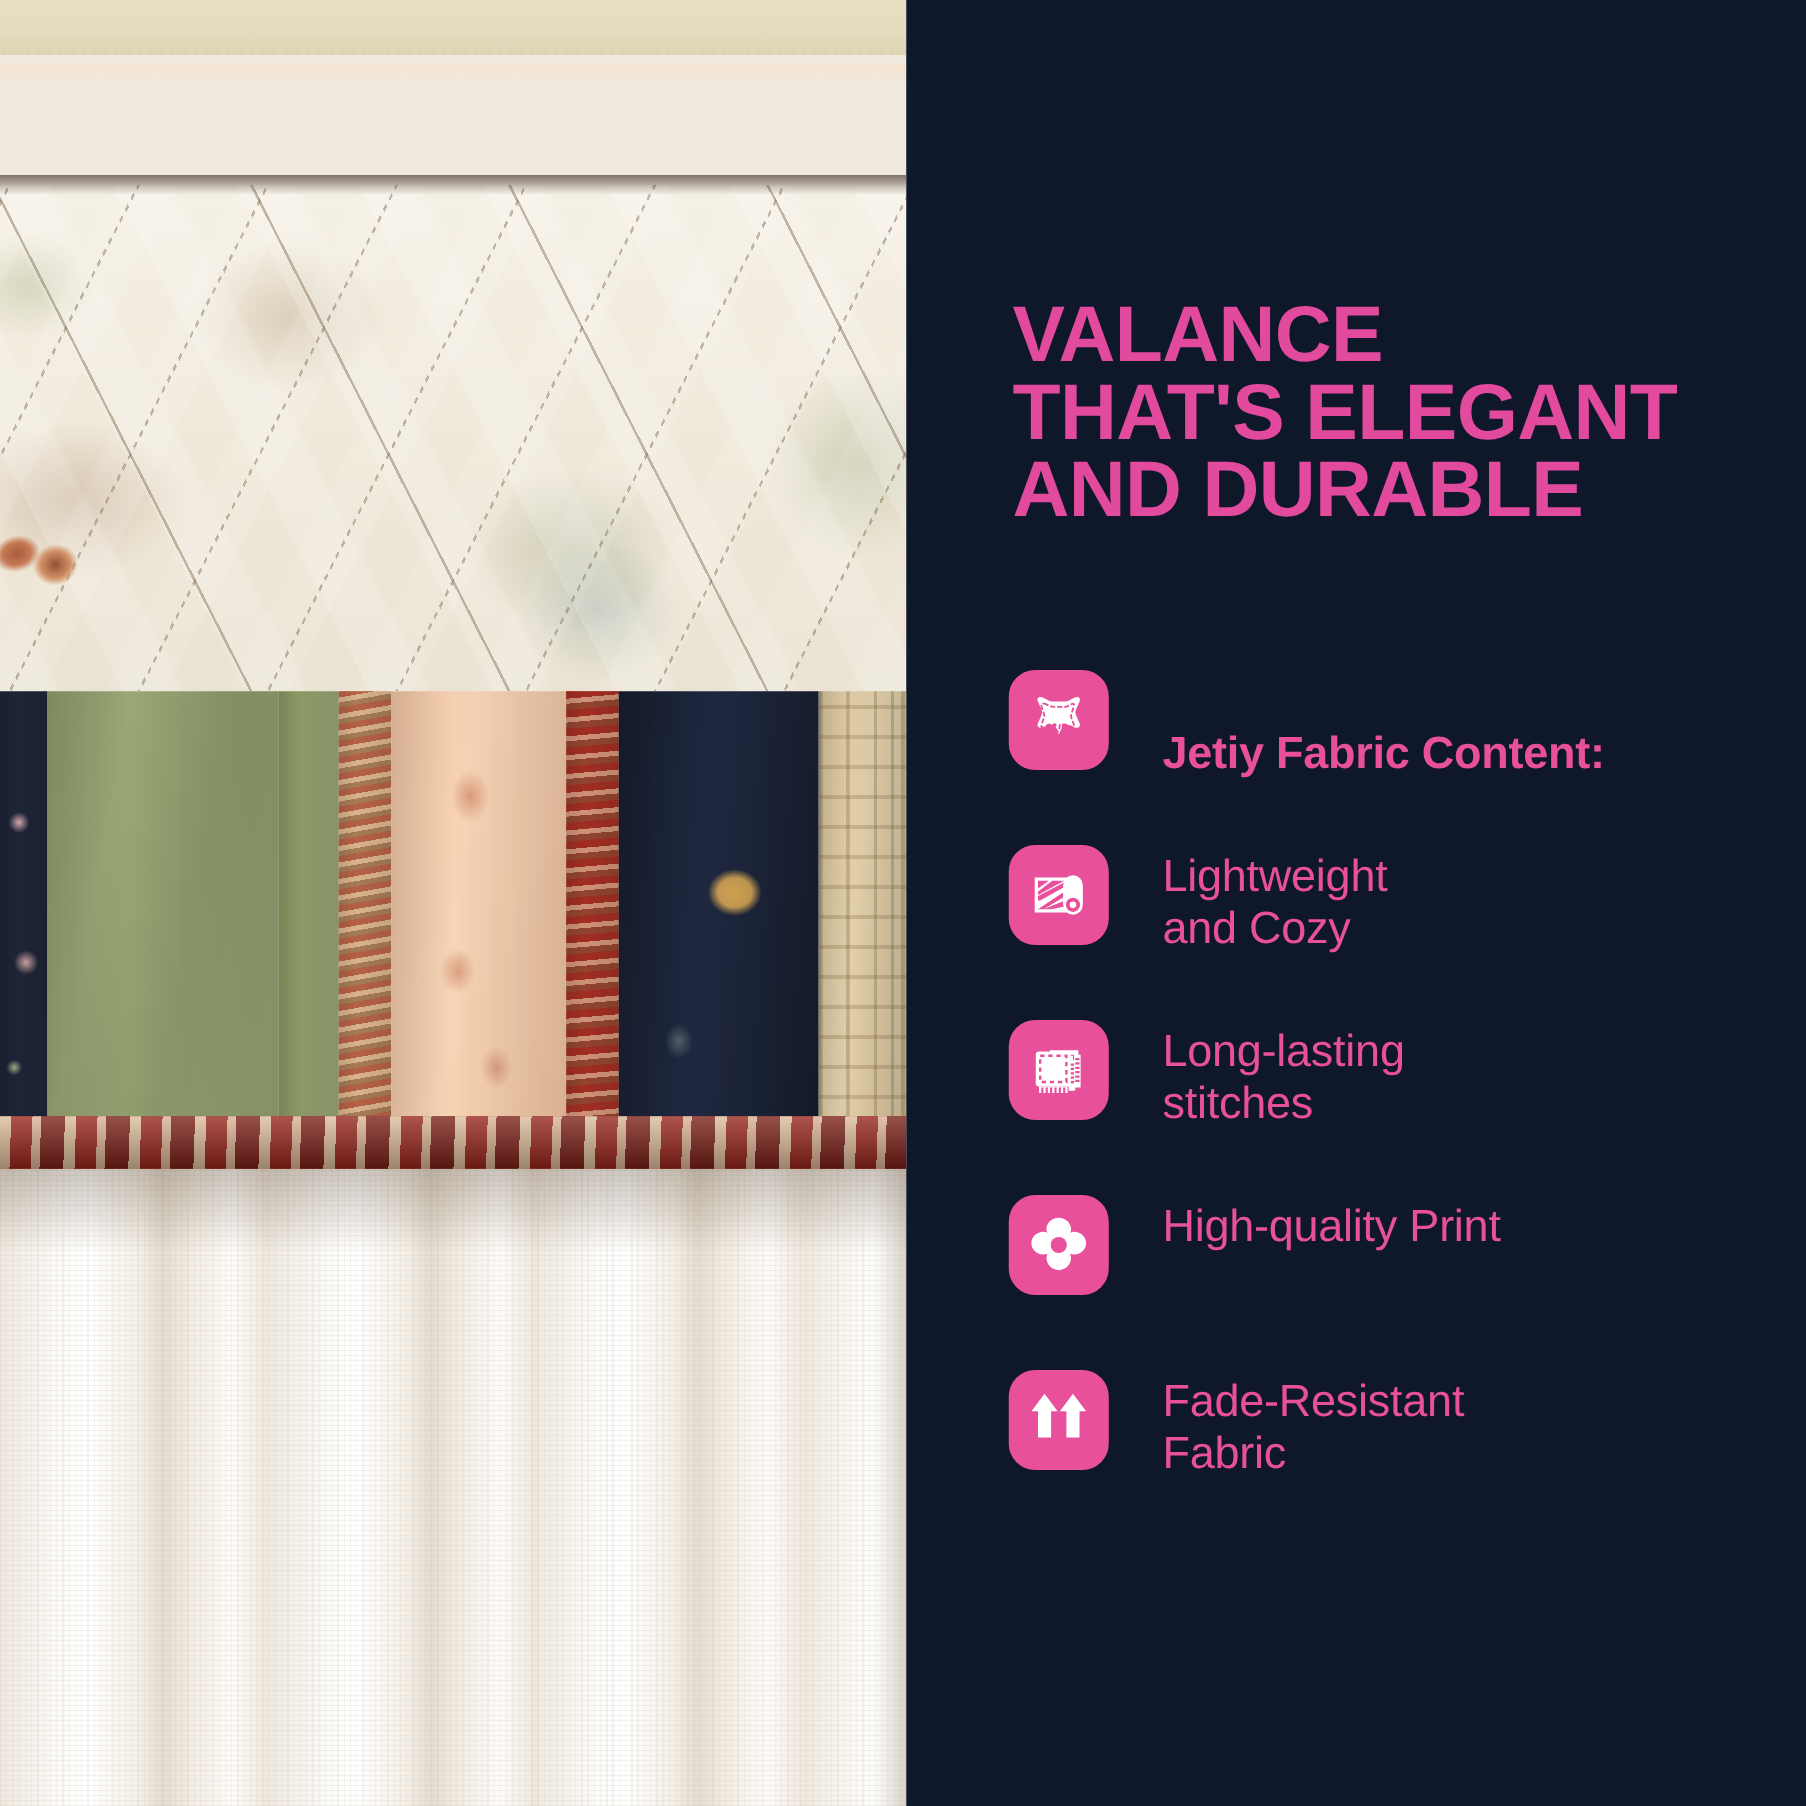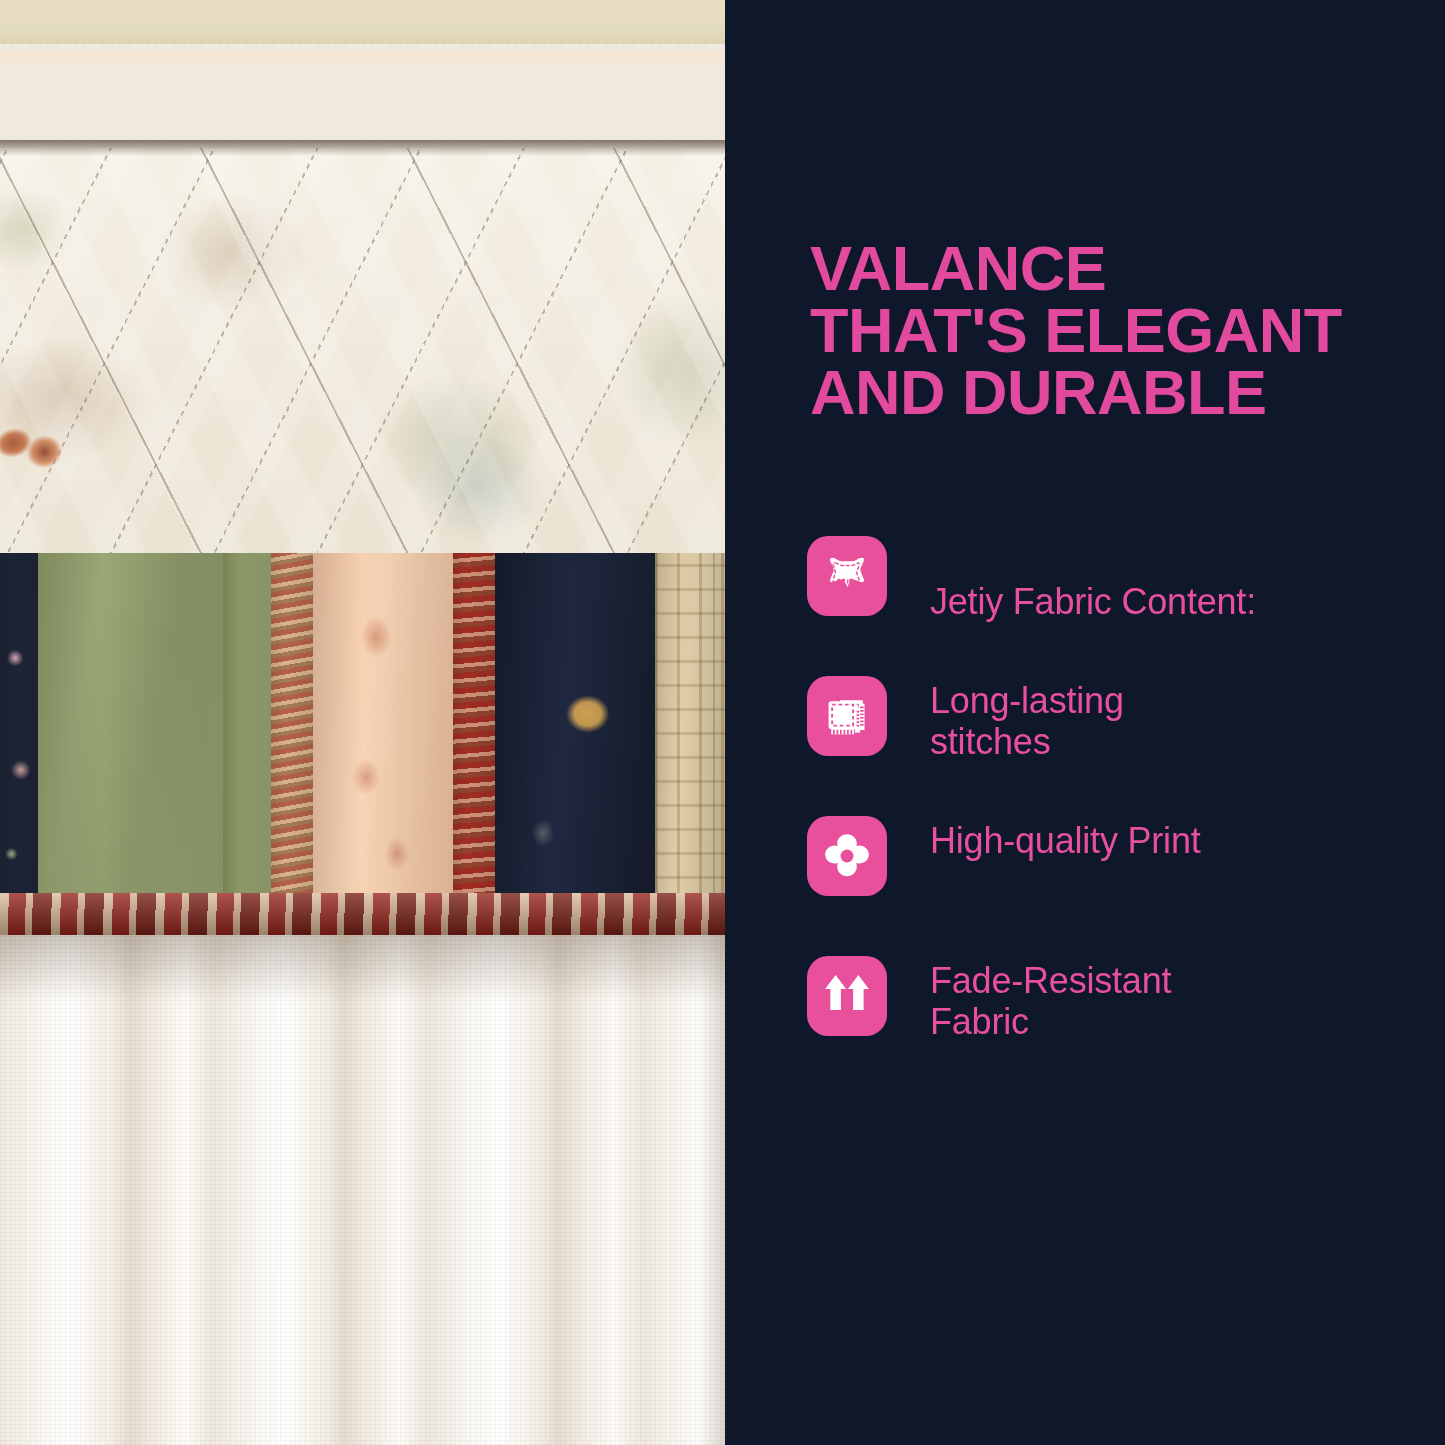--- a/index.html
+++ b/index.html
@@ -212,21 +212,21 @@
   .tile{
     flex:0 0 auto; width:80px; height:80px; border-radius:21px;
     background:#e8509c; display:flex; align-items:center; justify-content:center;
   }
   .tile svg{ display:block; width:56px; height:56px; }
   .ftext{
     margin-left:43px; padding-top:4px;
     font-size:36px; line-height:41px; color:#e8509c; white-space:pre-line;
     font-weight:400; letter-spacing:-0.2px;
   }
-  .ftext .bold{ font-weight:400; display:block; }
+  .ftext .bold{ font-weight:700; display:block; }
 </style>
 </head>
 <body>
 
 <div class="card">
 
   <div class="photo">
     <div class="wall"></div>
     <div class="cornice"></div>
     <div class="cornice-hl"></div>
@@ -288,20 +288,33 @@
           <svg viewBox="0 0 64 64" aria-hidden="true">
             <path fill="#fff" d="M15 11c4 0 7 4 11 4h12c4 0 7-4 11-4 2 0 3 2 2 4l-3 7c-1 2-1 4 0 6l3 7c1 2 0 4-2 4-4 0-7-3-11-3h-3c0 4-2 7-3 9-1-2-3-5-3-9h-3c-4 0-7 3-11 3-2 0-3-2-2-4l3-7c1-2 1-4 0-6l-3-7c-1-2 0-4 2-4z"></path>
             <path fill="none" stroke="#e8509c" stroke-width="1.7" stroke-linecap="round" stroke-dasharray="3.2 3.2" d="M19 17c3 1 5 3 8 3h10c3 0 5-2 8-3 1 0 1 1 1 2l-2 6c-1 2-1 4 0 6l2 6c0 1 0 2-1 2-3-1-5-3-8-3h-4c0 3-1 5-2 7-1-2-2-4-2-7h-4c-3 0-5 2-8 3-1 0-1-1-1-2l2-6c1-2 1-4 0-6l-2-6c0-1 0-2 1-2z"></path>
           </svg>
         </div>
         <div class="ftext">
           <span class="bold">Jetiy Fabric Content:</span>
         </div>
       </div>
 
+      <div class="feature">
+        <div class="tile">
+          <svg viewBox="0 0 64 64" aria-hidden="true">
+            <path fill="#fff" d="M10 16h30v32H10z"></path>
+            <path fill="#e8509c" d="M13 19h10l-10 7zM26 19h11l-24 13v-3zM40 19v4L15 37h-2v-4zM40 27v5L18 45h-5zM40 36v6L25 45h-7z"></path>
+            <rect x="36" y="14" width="18" height="36" rx="9" fill="#fff"></rect>
+            <circle cx="45" cy="41" r="6.5" fill="#e8509c"></circle>
+            <circle cx="45" cy="41" r="3" fill="#fff"></circle>
+          </svg>
+        </div>
+        <div class="ftext">Lightweight
+and Cozy</div>
+      </div>
 
       <div class="feature">
         <div class="tile">
           <svg viewBox="0 0 64 64" aria-hidden="true">
             <path fill="#fff" d="M24 14h26v10h-4v-6H24z"></path>
             <path fill="#fff" d="M46 18h6v30h-6z"></path>
             <path fill="#e8509c" d="M47 21h4v2h-4zM47 25h4v2h-4zM47 29h4v2h-4zM47 33h4v2h-4zM47 37h4v2h-4zM47 41h4v2h-4z"></path>
             <path fill="#fff" d="M19 19h26v10h-4v-6H19z"></path>
             <path fill="#fff" d="M41 23h6v28h-6z"></path>
             <path fill="#e8509c" d="M42 26h4v2h-4zM42 30h4v2h-4zM42 34h4v2h-4zM42 38h4v2h-4zM42 42h4v2h-4z"></path>

